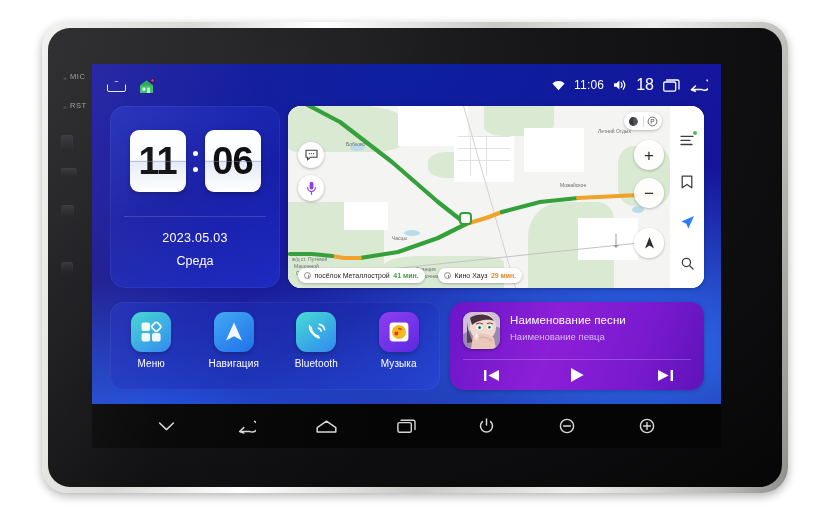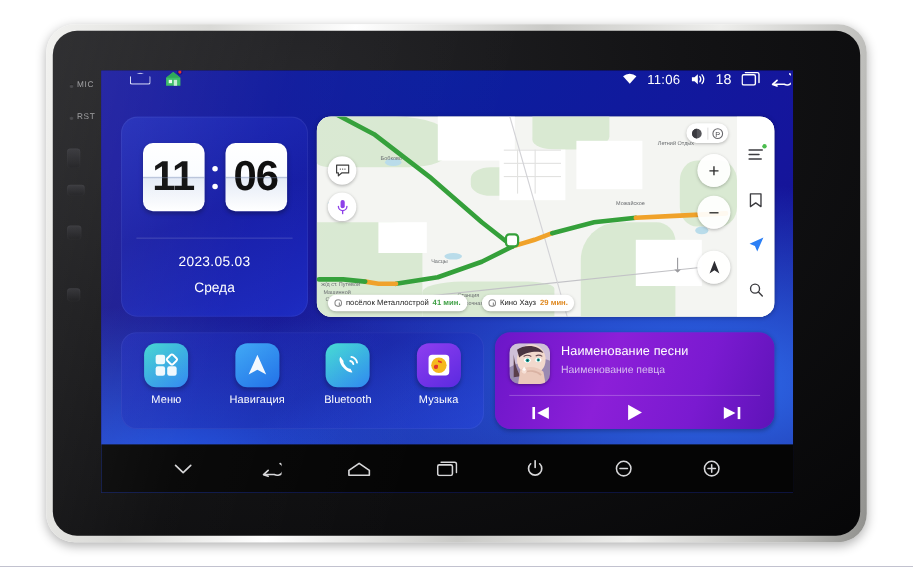--- a/index.html
+++ b/index.html
@@ -66,43 +66,42 @@
     background:
       radial-gradient(115% 85% at 86% 74%, #2f6ef0 0%, rgba(47,110,240,0) 56%),
       radial-gradient(90% 70% at 10% 96%, #2257e8 0%, rgba(34,87,232,0) 58%),
       radial-gradient(120% 100% at 50% 0%, #0b1f9e 0%, #15159c 45%, #161680 100%),
       linear-gradient(180deg,#101094 0%,#14148f 100%);
   }
 
   
   #status-bar {
     position:absolute; left:0; top:0; width:100%; height:30px;
-    display:flex; align-items:flex-start;
+    display:flex; align-items:flex-end;
     z-index: 6;
-    margin-left: 11px;
   }
   .sb-left { display:flex; align-items:center; gap:13px; padding-left:15px; }
   .sb-right { margin-left:auto; display:flex; align-items:center; gap:9px; padding-right:13px;
               color:#ffffff; font-size:11.5px; }
   .icon-home-outline { width:19px; height:11px; position:relative; }
   .icon-home-outline::before{
     content:""; position:absolute; inset:0;
     border:1.4px solid #e9edff; border-radius:2px 2px 2px 2px;
     clip-path: polygon(0 34%, 50% 0, 100% 34%, 100% 100%, 0 100%);
   }
   .app-house {
     width:15px; height:15px; position:relative; display:block;
   }
   .badge-dot {
     position:absolute; right:-1px; top:-1px;
     width:5px;height:5px;border-radius:50%;background:#e8342a;
     border:1px solid #12128e;
   }
   .sb-time { font-size:12px; font-weight:normal; letter-spacing:.2px; }
-  .sb-vol  { font-size:13px; }
+  .sb-vol  { font-size:16px; }
 
   
   #clock-widget {
     position:absolute; left:18px; top:42px;
     width:170px; height:182px;
     border-radius:15px;
     background: linear-gradient(160deg, rgba(30,44,190,.78) 0%, rgba(20,28,168,.72) 48%, rgba(28,48,210,.70) 100%);
     box-shadow: inset 0 0 0 1px rgba(255,255,255,.06);
     overflow:hidden;
   }

